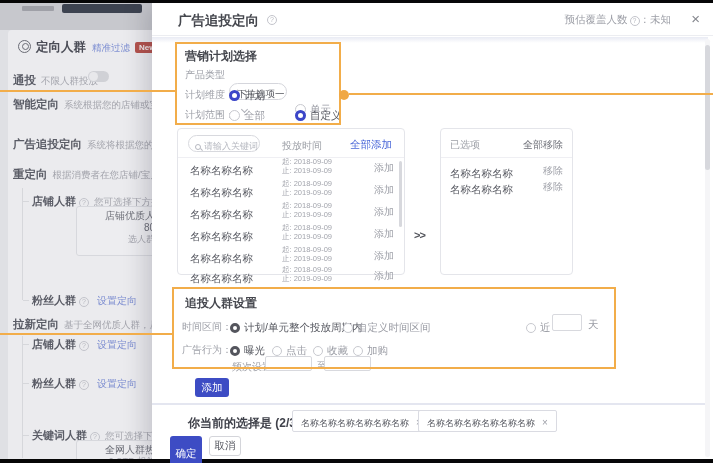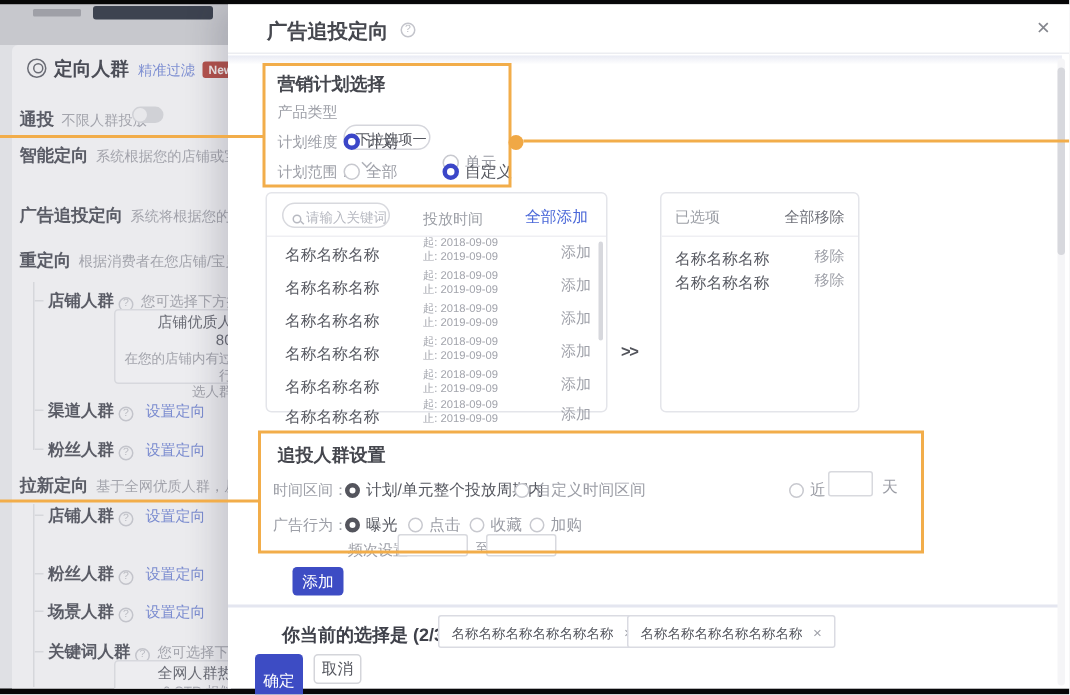--- a/index.html
+++ b/index.html
@@ -123,63 +123,57 @@
     </div>
     <div class="abs tree-v" style="left:14px;top:158px;height:112px;"></div>
 
     <div class="abs sd-row" style="left:15px;top:161px;">
       <span class="branch"></span><span class="sd-bold" style="font-size:11px;">店铺人群</span><span class="qicon"></span><span class="sd-desc">您可选择下方推荐，也</span>
     </div>
 
     <div class="abs mini-card" style="left:68px;top:176px;width:86px;height:50px;">
       <div class="mc-strong">店铺优质人</div>
       <div class="mc-strong">80</div>
-      <div class="mc-dim">在您的店铺内有过行</div>
       <div class="mc-dim">选人群</div>
     </div>
 
-    <div class="abs sd-row" style="left:15px;top:234px;">
-      <span class="branch"></span><span class="sd-bold" style="font-size:11px;">渠道人群</span><span class="qicon"></span><span class="sd-link">设置定向</span>
-    </div>
 
     <div class="abs sd-row" style="left:15px;top:260px;">
       <span class="branch"></span><span class="sd-bold" style="font-size:11px;">粉丝人群</span><span class="qicon"></span><span class="sd-link">设置定向</span>
     </div>
 
     <div class="abs sd-row" style="left:5px;top:284px;">
       <span class="sd-bold">拉新定向</span><span class="sd-desc">基于全网优质人群，从店铺/粉丝</span>
     </div>
     <div class="abs tree-v" style="left:14px;top:306px;height:122px;"></div>
 
     <div class="abs sd-row" style="left:15px;top:304px;">
       <span class="branch"></span><span class="sd-bold" style="font-size:11px;">店铺人群</span><span class="qicon"></span><span class="sd-link">设置定向</span>
     </div>
 
     <div class="abs sd-row" style="left:15px;top:343px;">
       <span class="branch"></span><span class="sd-bold" style="font-size:11px;">粉丝人群</span><span class="qicon"></span><span class="sd-link">设置定向</span>
     </div>
 
-    <div class="abs sd-row" style="left:15px;top:368px;">
-      <span class="branch"></span><span class="sd-bold" style="font-size:11px;">场景人群</span><span class="qicon"></span><span class="sd-link">设置定向</span>
-    </div>
 
     <div class="abs sd-row" style="left:15px;top:395px;">
       <span class="branch"></span><span class="sd-bold" style="font-size:11px;">关键词人群</span><span class="qicon"></span><span class="sd-desc">您可选择下方推荐，也</span>
     </div>
 
     <div class="abs mini-card" style="left:68px;top:410px;width:86px;height:46px;">
       <div class="mc-strong">全网人群热</div>
       <div class="mc-dim">6 CTR 相似</div>
     </div>
   </div>
 
   <div class="abs modal">
     <div class="abs m-header">
       <span class="abs m-title" style="left:26px;top:9px;">广告追投定向</span>
       <span class="abs qicon" style="left:112px;top:12px;"></span>
+      <span class="abs m-est" style="right:42px;top:10px;"><span>预估覆盖人数</span><span class="qicon" style="margin-left:2px;"></span><span>：</span><span>未知</span></span>
       <span class="abs m-close" style="right:13px;top:7px;">×</span>
     </div>
     <div class="abs hdr-shadow"></div>
 
     <div class="abs sec-title" style="left:33px;top:45px;">营销计划选择</div>
     <div class="abs lab" style="left:33px;top:65px;">产品类型</div>
     <div class="abs dropdown" style="left:77px;top:60px;width:58px;height:17px;line-height:15px;padding-left:7px;margin-top:20px;">
       <span class="dd-text">下拉选项一</span><span class="chev"></span>
     </div>
     <div class="abs lab" style="left:33px;top:85px;">计划维度</div>

